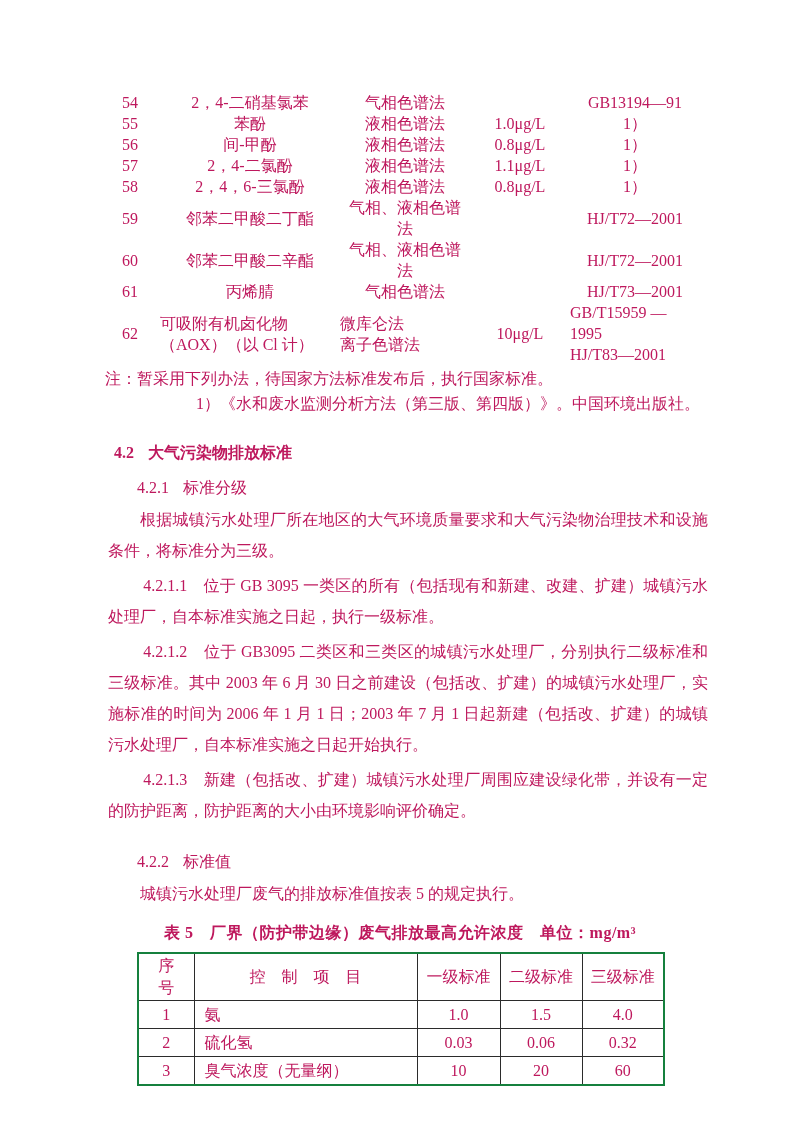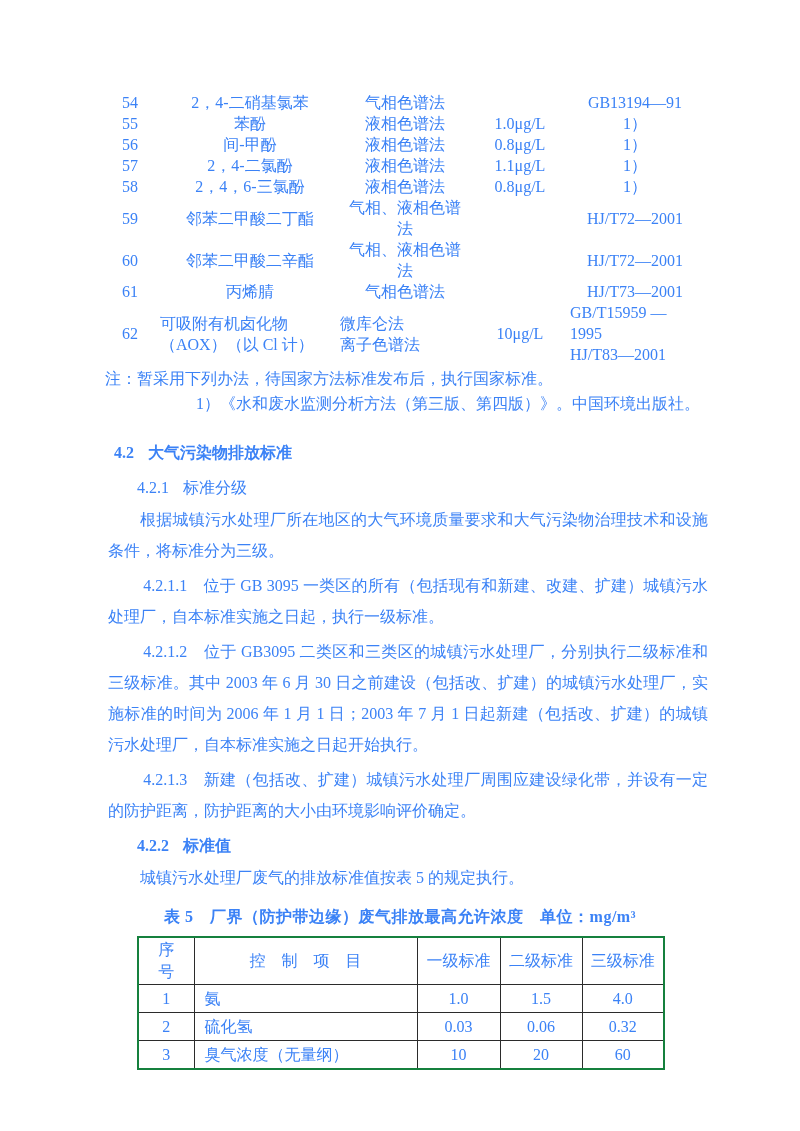--- a/index.html
+++ b/index.html
@@ -2,21 +2,21 @@
 <html><head>
 <meta charset="utf-8">
 <style>
   html,body { margin:0; padding:0; background:#ffffff; }
   .page {
     position:relative;
     width:800px; height:1131px;
     box-sizing:border-box;
     padding:92px 100px 0 100px;
     background:#ffffff;
-    color:#3b82f6;
+    color:#be185d;
     font-family:"Liberation Serif","DejaVu Serif",serif;
     font-size:16px;
     overflow:hidden;
   }
   
   table.mtable {
     width:600px;
     border-collapse:collapse;
     table-layout:fixed;
   }
@@ -167,21 +167,21 @@
 
   <div class="hsub">
     <span class="num">4.2.1</span><span>标准分级</span>
   </div>
 
   <p class="para">根据城镇污水处理厂所在地区的大气环境质量要求和大气污染物治理技术和设施条件，将标准分为三级。</p>
   <p class="para numbered">4.2.1.1　位于 GB 3095 一类区的所有（包括现有和新建、改建、扩建）城镇污水处理厂，自本标准实施之日起，执行一级标准。</p>
   <p class="para numbered">4.2.1.2　位于 GB3095 二类区和三类区的城镇污水处理厂，分别执行二级标准和三级标准。其中 2003 年 6 月 30 日之前建设（包括改、扩建）的城镇污水处理厂，实施标准的时间为 2006 年 1 月 1 日；2003 年 7 月 1 日起新建（包括改、扩建）的城镇污水处理厂，自本标准实施之日起开始执行。</p>
   <p class="para numbered">4.2.1.3　新建（包括改、扩建）城镇污水处理厂周围应建设绿化带，并设有一定的防护距离，防护距离的大小由环境影响评价确定。</p>
 
-  <div class="hsub" style="margin-top:8px;font-weight:bold;">
+  <div class="hsub" style="margin-top:24px;">
     <span class="num">4.2.2</span><span>标准值</span>
   </div>
 
   <p class="para">城镇污水处理厂废气的排放标准值按表 5 的规定执行。</p>
 
   <div class="caption">表 5　厂界（防护带边缘）废气排放最高允许浓度　单位：mg/m³</div>
 
   <table class="t5">
     <colgroup>
       <col style="width:56px">

